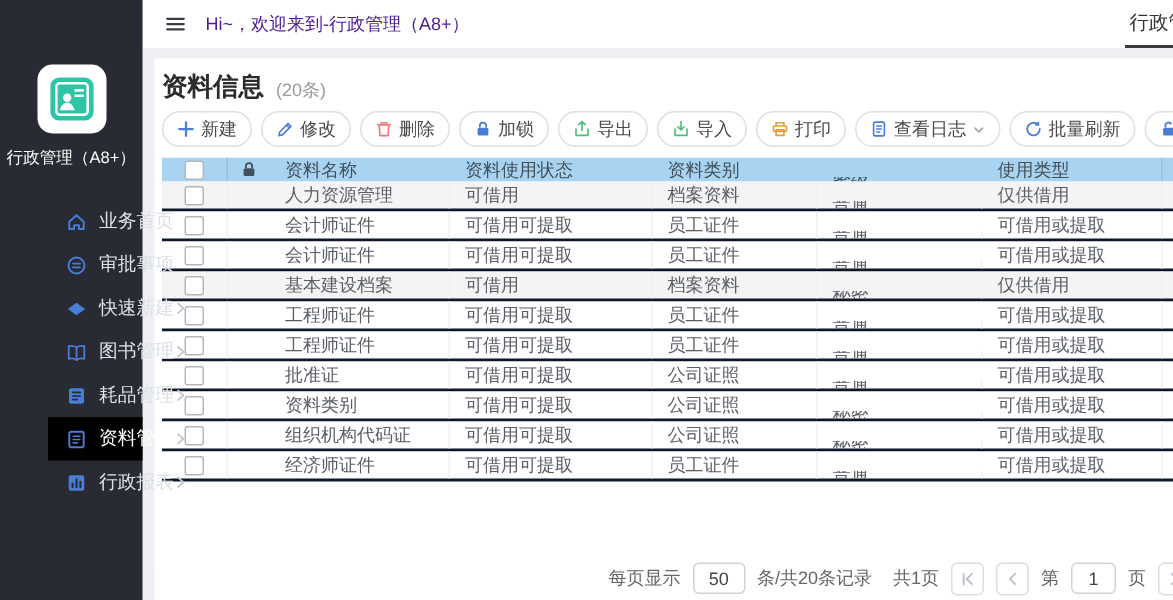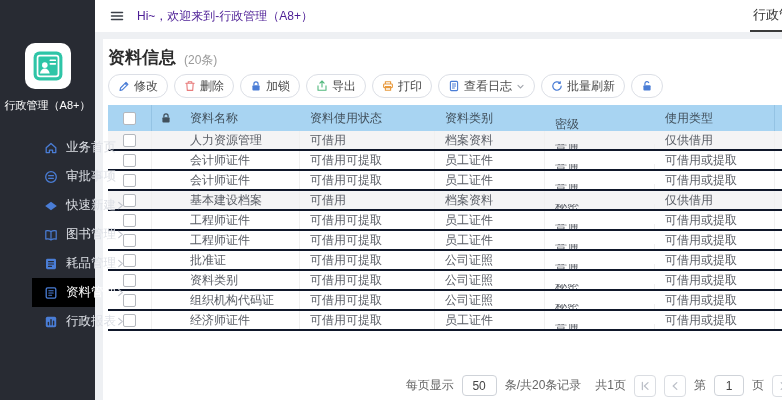--- a/index.html
+++ b/index.html
@@ -38,21 +38,21 @@
 
   .toolbar { display:flex; gap:6px; padding:5px 0 7px 5px; flex:none; }
   .tbtn { height:24px; display:inline-flex; align-items:center; gap:4px; padding:0 9px; background:#fff; border:1px solid #dcdfe6; border-radius:13px; font-size:12px; color:#4a4a4a; cursor:pointer; white-space:nowrap; }
   .tbtn .ic svg { width:12px; height:12px; }
   .tbtn .caret { color:#a0a4ab; }
   .tbtn .caret svg { width:9px; height:9px; }
 
   
   .table { flex:1; display:flex; flex-direction:column; margin-left:5px; overflow:hidden; }
   .trow { display:flex; align-items:stretch; flex:none; }
-  .thead { background:#a8d4f2; height:26px; }
+  .thead { background:#a8d4f2; height:16px; }
   .thead .cell { color:#41505c; font-weight:normal; }
   .tbody-row { height:20px; border-bottom:2px solid #0f172a; background:#fff; cursor:pointer; }
   .tbody-row.shaded { background:#f4f4f5; }
   .cell { display:flex; align-items:center; font-size:12px; color:#5a5e66; overflow:hidden; white-space:nowrap; }
   .col-check { width:44px; justify-content:center; }
   .thead .col-check { border-right:1px solid #94c3e4; }
   .tbody-row .col-check { border-right:1px solid #f0f0f0; }
   .col-lock { width:28px; justify-content:center; color:#6d747d; }
   .col-lock svg { width:12px; height:12px; }
   .col-name { width:120px; padding-left:10px; }
@@ -194,20 +194,28 @@
   <div class="workspace">
     <div class="title-row">
       <span class="page-title">资料信息</span>
       <span class="page-count">(20条)</span>
     </div>
 
     <div class="toolbar">
         <button class="tbtn">
           <span class="ic" style="color: rgb(74, 125, 214);">
             <svg viewBox="0 0 12 12">
+              <path d="M6 1.5v9M1.5 6h9" stroke="currentColor" stroke-width="1.5" stroke-linecap="round"></path>
+            </svg>
+          </span>
+          <span>新建</span>
+        </button>
+        <button class="tbtn">
+          <span class="ic" style="color: rgb(74, 125, 214);">
+            <svg viewBox="0 0 12 12">
               <path d="M2 10.4l2.3-.5 5.6-5.6L8 2.4 2.5 8Z" fill="none" stroke="currentColor" stroke-width="1.1" stroke-linejoin="round"></path>
               <path d="M7 3.4l1.6 1.6" stroke="currentColor" stroke-width="1.1"></path>
             </svg>
           </span>
           <span>修改</span>
         </button>
         <button class="tbtn">
           <span class="ic" style="color: rgb(232, 124, 124);">
             <svg viewBox="0 0 12 12">
               <path d="M1.8 3.2h8.4M4.2 3V1.8h3.6V3M2.8 3.4l.5 7h5.4l.5-7" fill="none" stroke="currentColor" stroke-width="1.1" stroke-linecap="round" stroke-linejoin="round"></path>
@@ -225,20 +233,29 @@
           <span>加锁</span>
         </button>
         <button class="tbtn">
           <span class="ic" style="color: rgb(82, 185, 126);">
             <svg viewBox="0 0 12 12">
               <path d="M2 5.6v4.6h8V5.6" fill="none" stroke="currentColor" stroke-width="1.1" stroke-linejoin="round"></path>
               <path d="M6 7V1.4M3.9 3.1 6 1l2.1 2.1" fill="none" stroke="currentColor" stroke-width="1.1" stroke-linecap="round" stroke-linejoin="round"></path>
             </svg>
           </span>
           <span>导出</span>
+        </button>
+        <button class="tbtn">
+          <span class="ic" style="color: rgb(82, 185, 126);">
+            <svg viewBox="0 0 12 12">
+              <path d="M2 5.6v4.6h8V5.6" fill="none" stroke="currentColor" stroke-width="1.1" stroke-linejoin="round"></path>
+              <path d="M6 1v5.6M3.9 4.5 6 6.6l2.1-2.1" fill="none" stroke="currentColor" stroke-width="1.1" stroke-linecap="round" stroke-linejoin="round"></path>
+            </svg>
+          </span>
+          <span>导入</span>
         </button>
         <button class="tbtn">
           <span class="ic" style="color: rgb(232, 154, 62);">
             <svg viewBox="0 0 12 12">
               <path d="M3.4 4V1.8h5.2V4" fill="none" stroke="currentColor" stroke-width="1.1"></path>
               <rect x="1.6" y="4" width="8.8" height="3.6" rx="0.8" fill="none" stroke="currentColor" stroke-width="1.1"></rect>
               <path d="M3.4 6.6h5.2v3.6H3.4Z" fill="none" stroke="currentColor" stroke-width="1.1"></path>
             </svg>
           </span>
           <span>打印</span>

